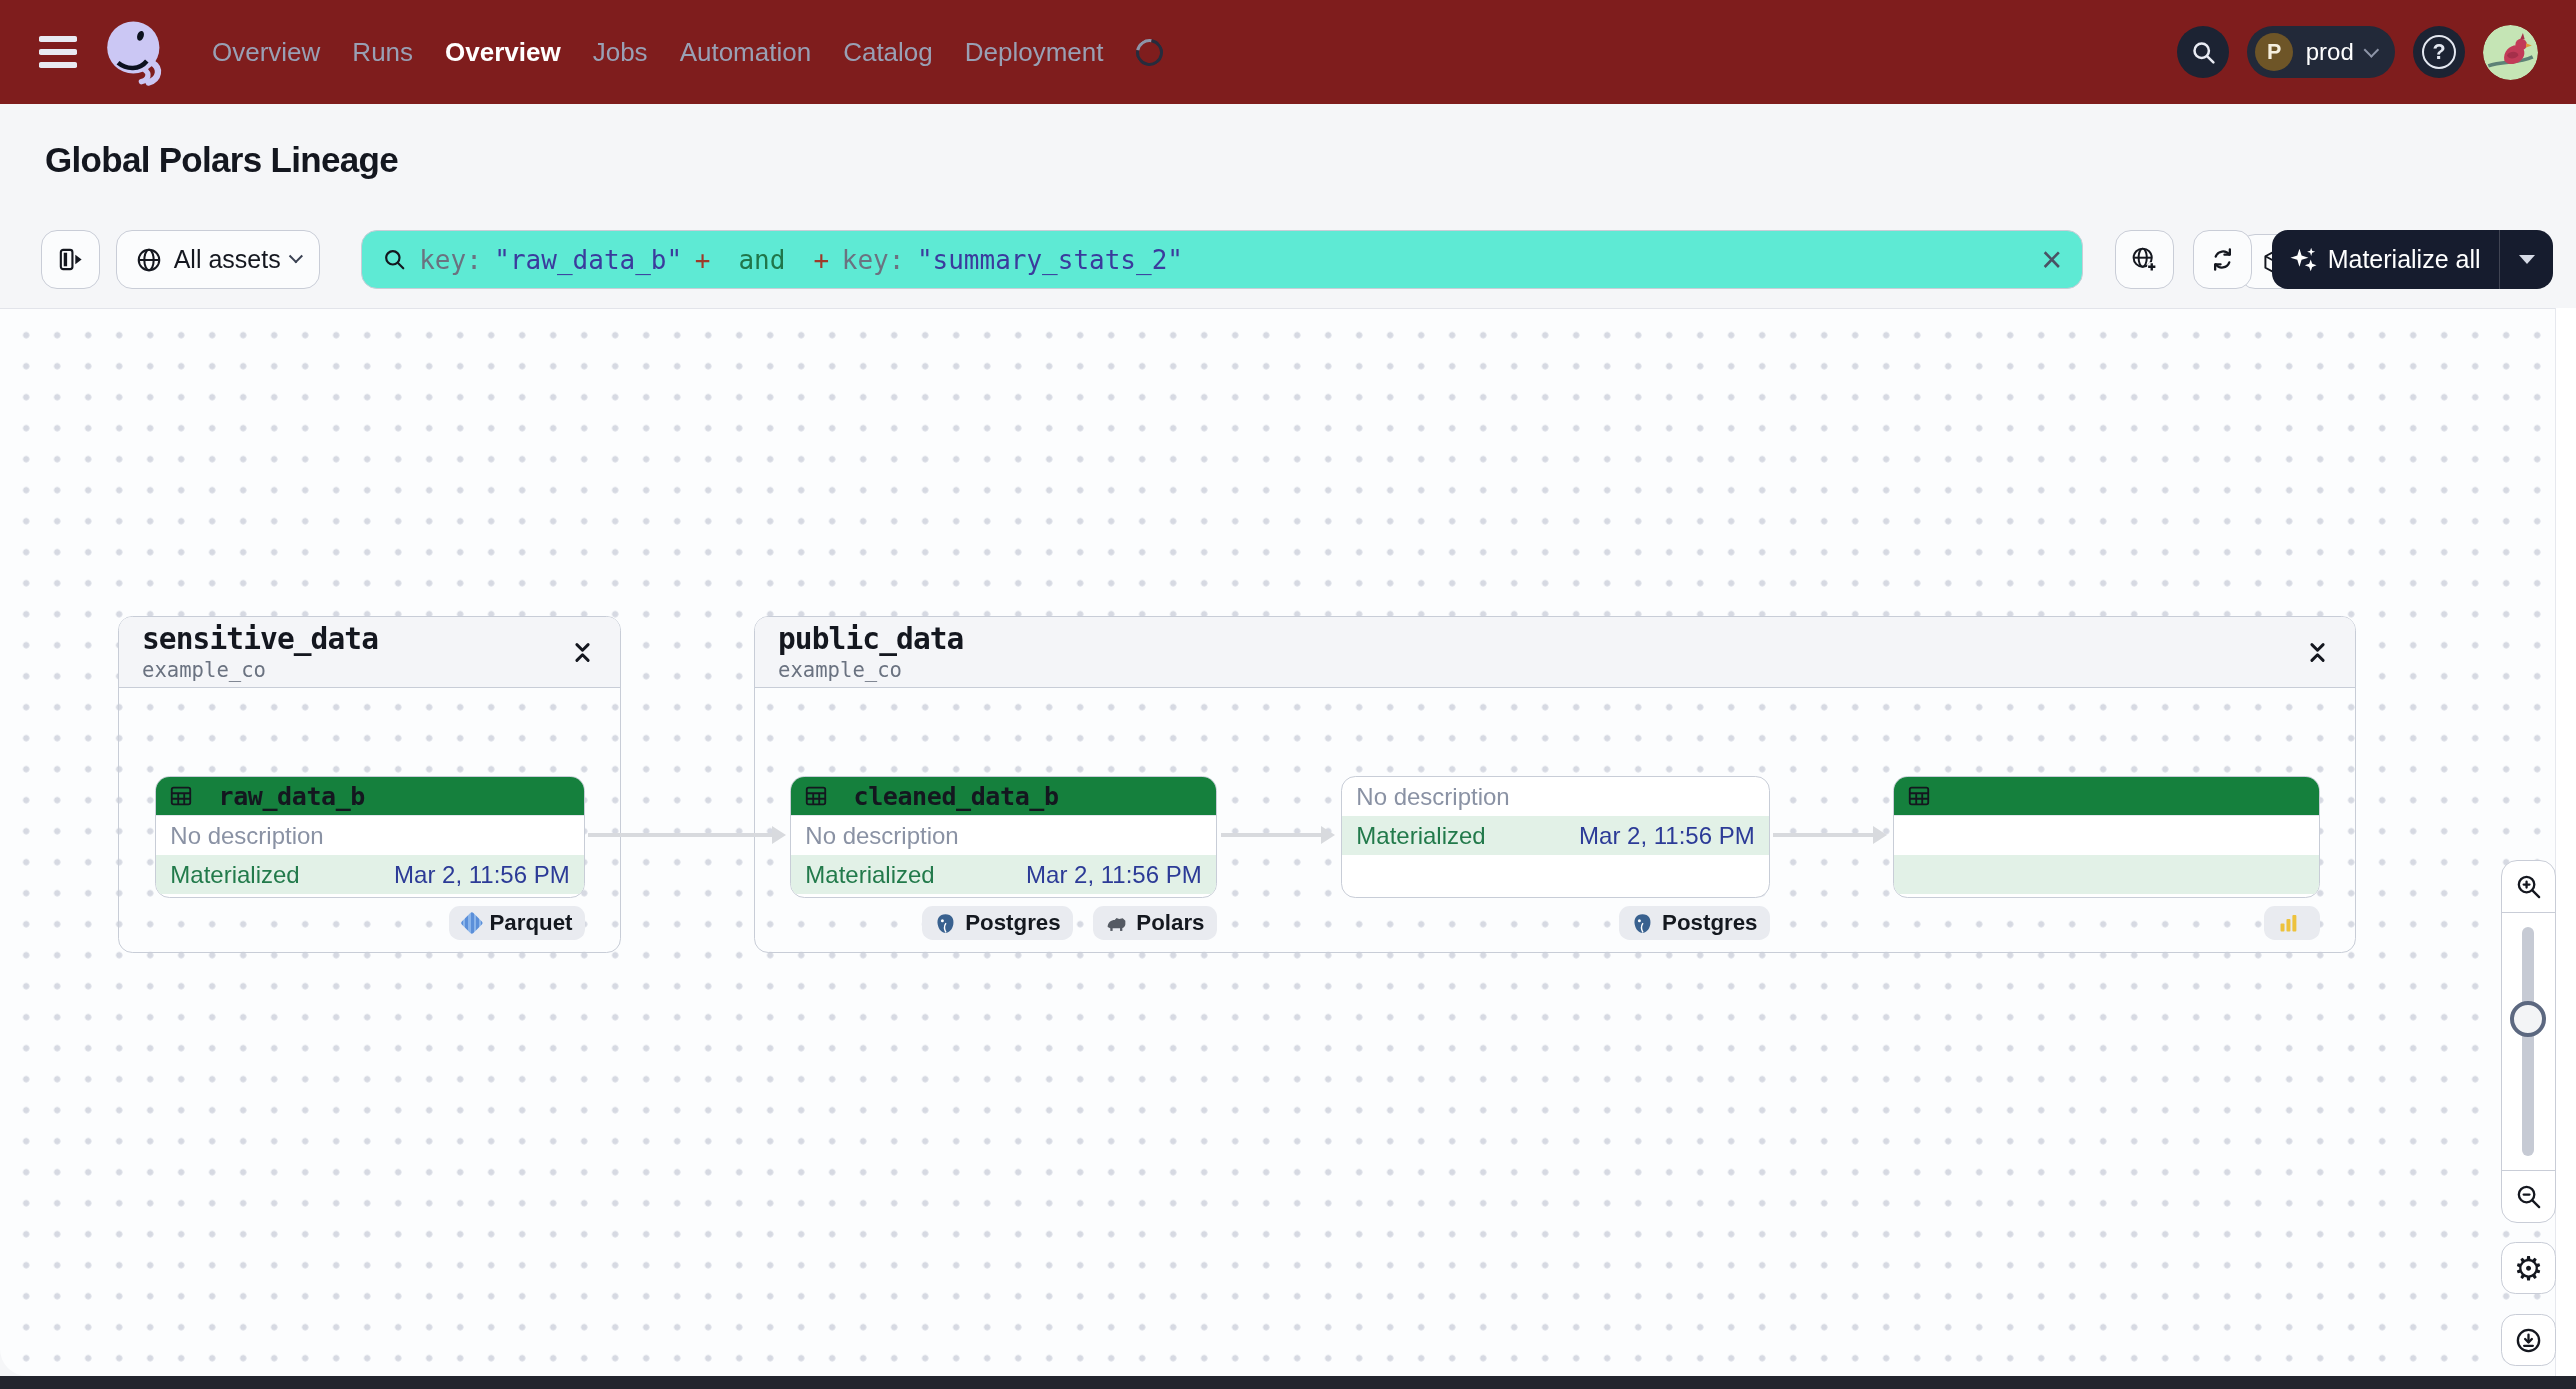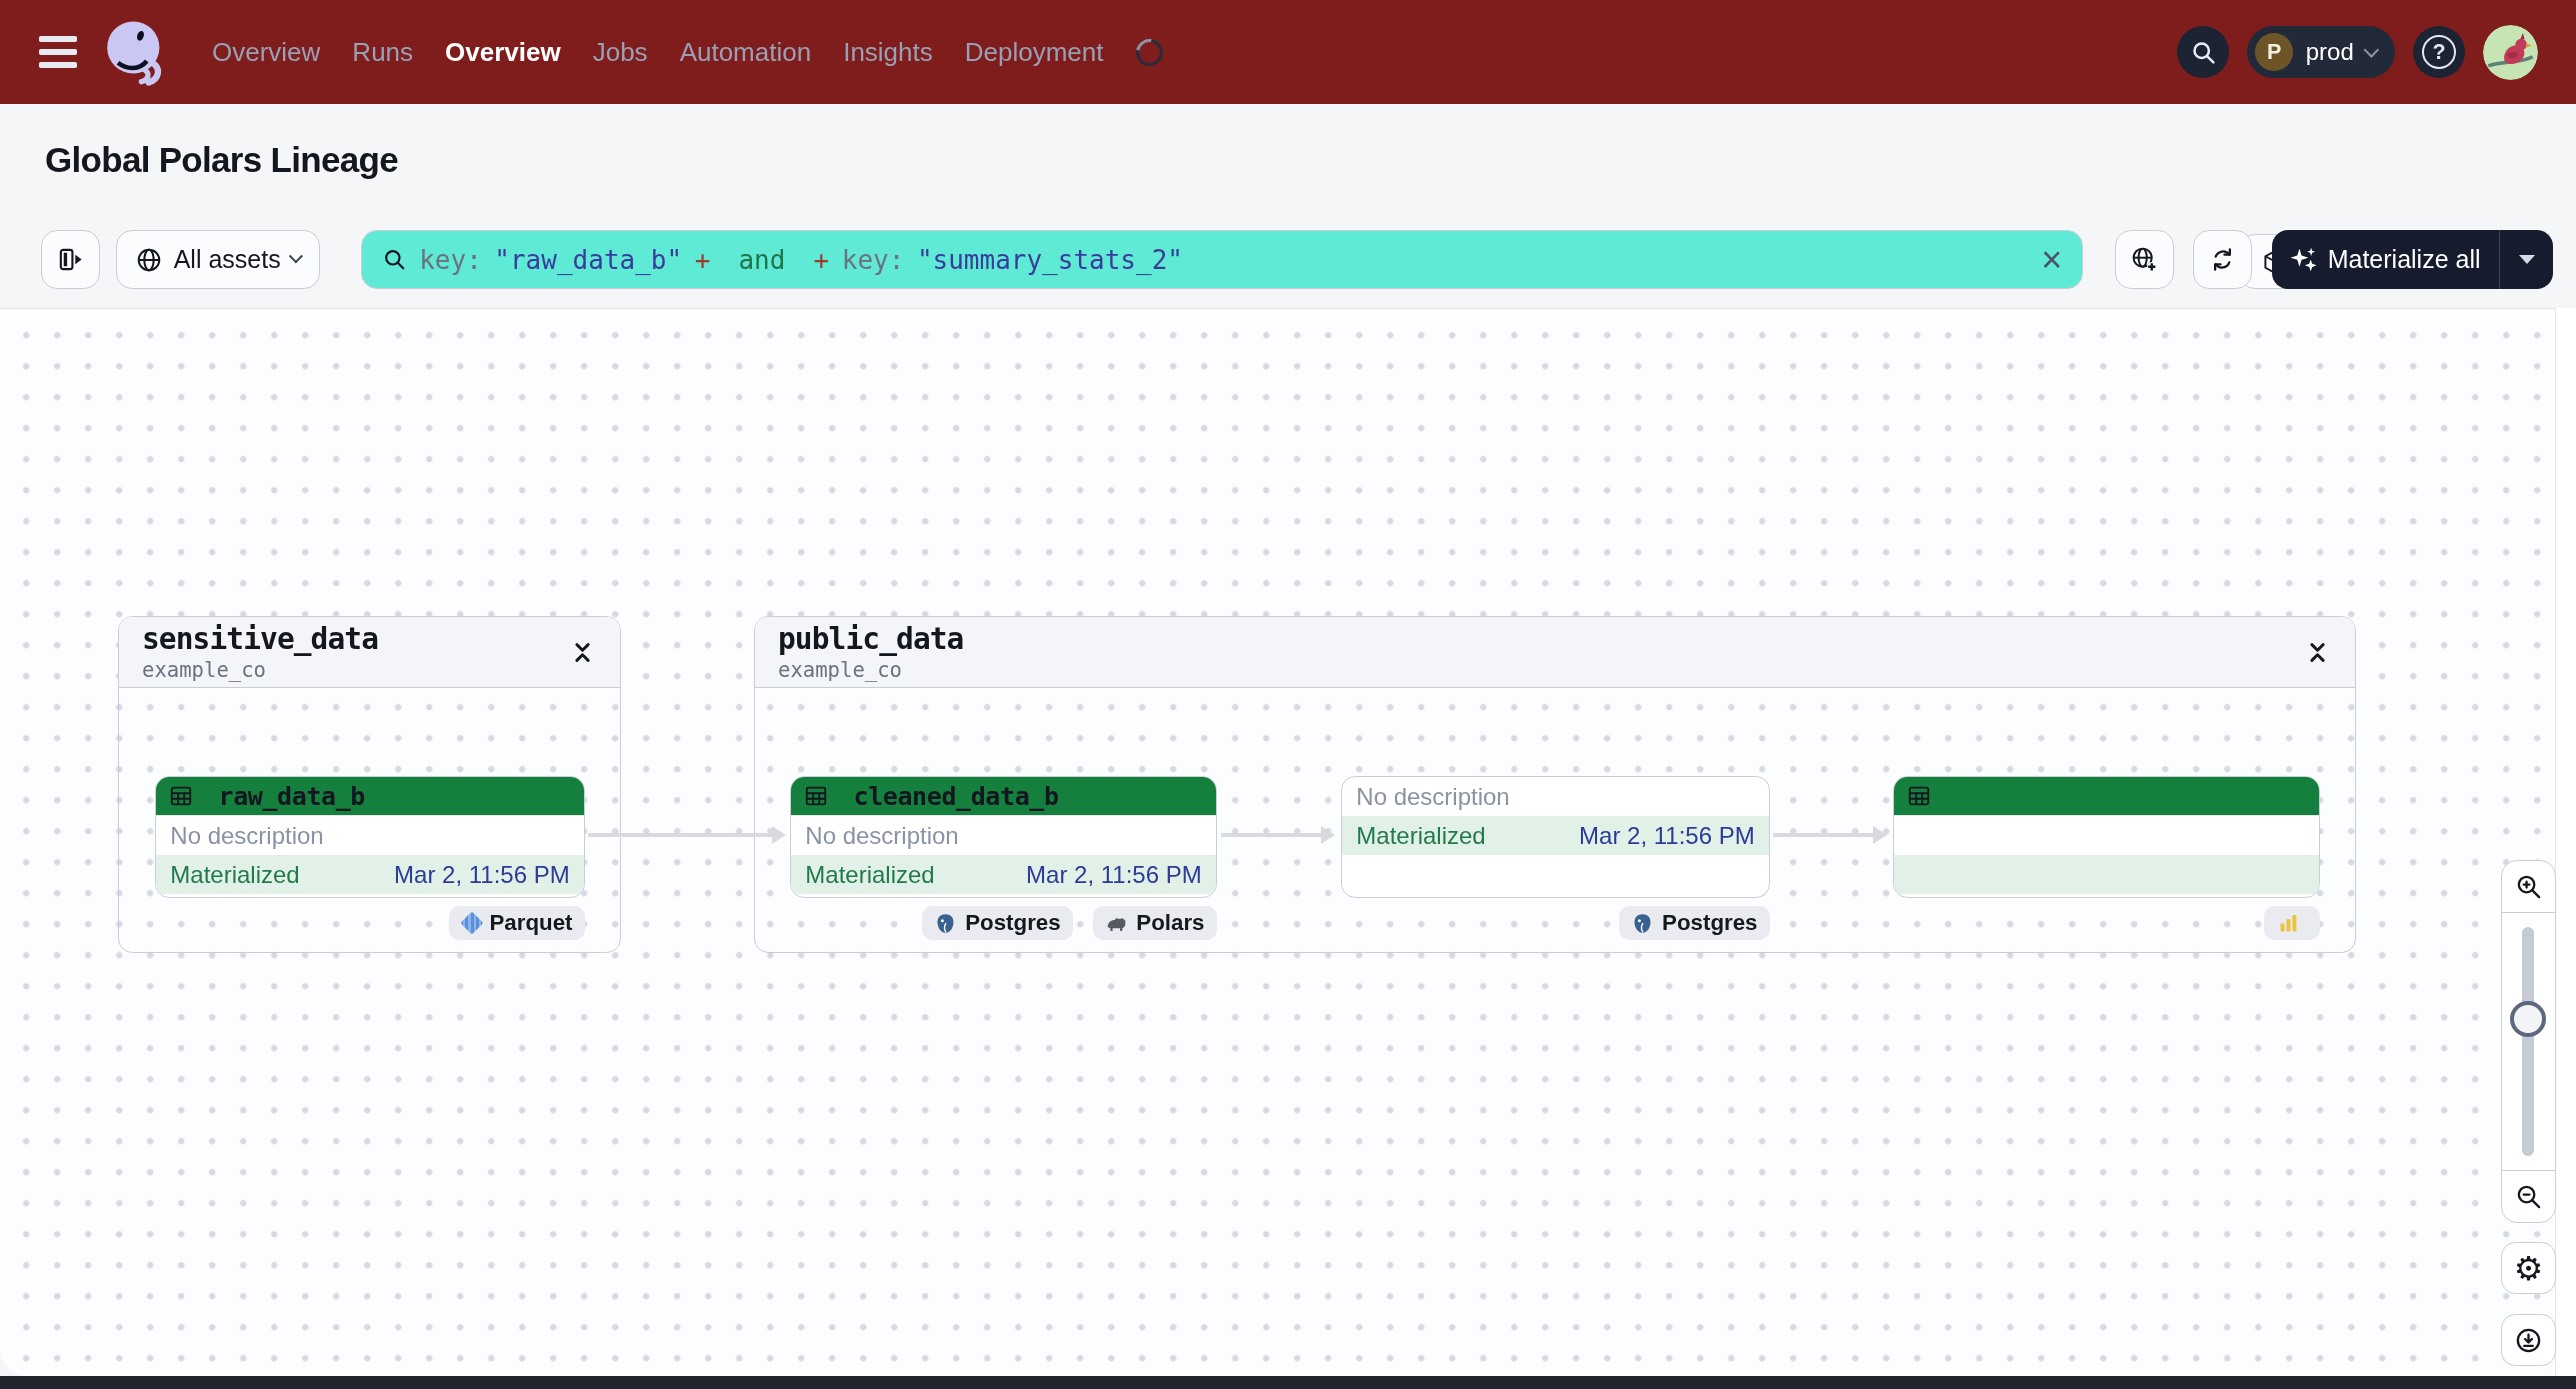--- a/index.html
+++ b/index.html
@@ -110,21 +110,21 @@
       <path d="M49 59 C56 64 54 71 46 73" stroke="#cbc7f4" stroke-width="6" fill="none" stroke-linecap="round"></path>
       <path d="M20 52 C30 60 44 60 52 50" stroke="#0c111f" stroke-width="5" fill="none"></path>
     </svg>
 
     <div class="nav-items">
       <div class="nav-item">Overview</div>
       <div class="nav-item">Runs</div>
       <div class="nav-item active">Overview</div>
       <div class="nav-item">Jobs</div>
       <div class="nav-item">Automation</div>
-      <div class="nav-item">Insights</div>
+      <div class="nav-item">Catalog</div>
       <div class="nav-item">Deployment</div>
       <div class="spinner"></div>
     </div>
 
     <div class="nav-right">
       <div class="circle-btn">
         <svg width="27" height="27" viewBox="0 0 30 30" fill="none" stroke="#e9ecf4" stroke-width="2.8" stroke-linecap="round">
           <circle cx="13" cy="13" r="8"></circle>
             <path d="M19.5 19.5 L26 26"></path>
         </svg>

